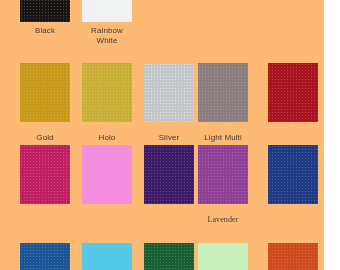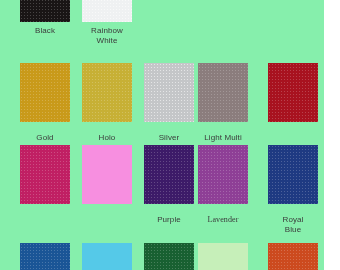--- a/index.html
+++ b/index.html
@@ -14,21 +14,21 @@
     font-family: "Liberation Sans", sans-serif;
     position: relative;
   }
 
   #swatch-board {
     position: absolute;
     left: 0;
     top: 0;
     width: 324px;
     height: 270px;
-    background: #86efac;
+    background: #fdba74;
   }
 
   .swatch-row {
     position: absolute;
     left: 0;
     width: 340px;
   }
 
   .swatch-cell {
     position: absolute;
@@ -136,30 +136,27 @@
 
   <div class="swatch-row" id="row-brights">
     <div class="swatch-cell col-0">
       <div class="swatch-chip" style="background-color: rgb(192, 31, 99);"></div>
     </div>
     <div class="swatch-cell col-1">
       <div class="swatch-chip flat-chip" style="background-color: rgb(247, 143, 224);"></div>
     </div>
     <div class="swatch-cell col-2">
       <div class="swatch-chip" style="background-color: rgb(61, 27, 104);"></div>
-      <div class="swatch-label" style="color: rgb(59, 59, 59);">Purple</div>
     </div>
     <div class="swatch-cell col-3">
       <div class="swatch-chip" style="background-color: rgb(142, 63, 150);"></div>
       <div class="swatch-label" style="color: rgb(59, 59, 59); font-family: Liberation Serif, serif;">Lavender</div>
     </div>
     <div class="swatch-cell col-4">
       <div class="swatch-chip" style="background-color: rgb(30, 58, 130);"></div>
-      <div class="swatch-label" style="color: rgb(59, 59, 59);">Royal
-Blue</div>
     </div>
   </div>
 
   <div class="swatch-row" id="row-bottom">
     <div class="swatch-cell col-0">
       <div class="swatch-chip" style="background-color: rgb(26, 85, 150);"></div>
     </div>
     <div class="swatch-cell col-1">
       <div class="swatch-chip flat-chip" style="background-color: rgb(85, 201, 232);"></div>
     </div>

